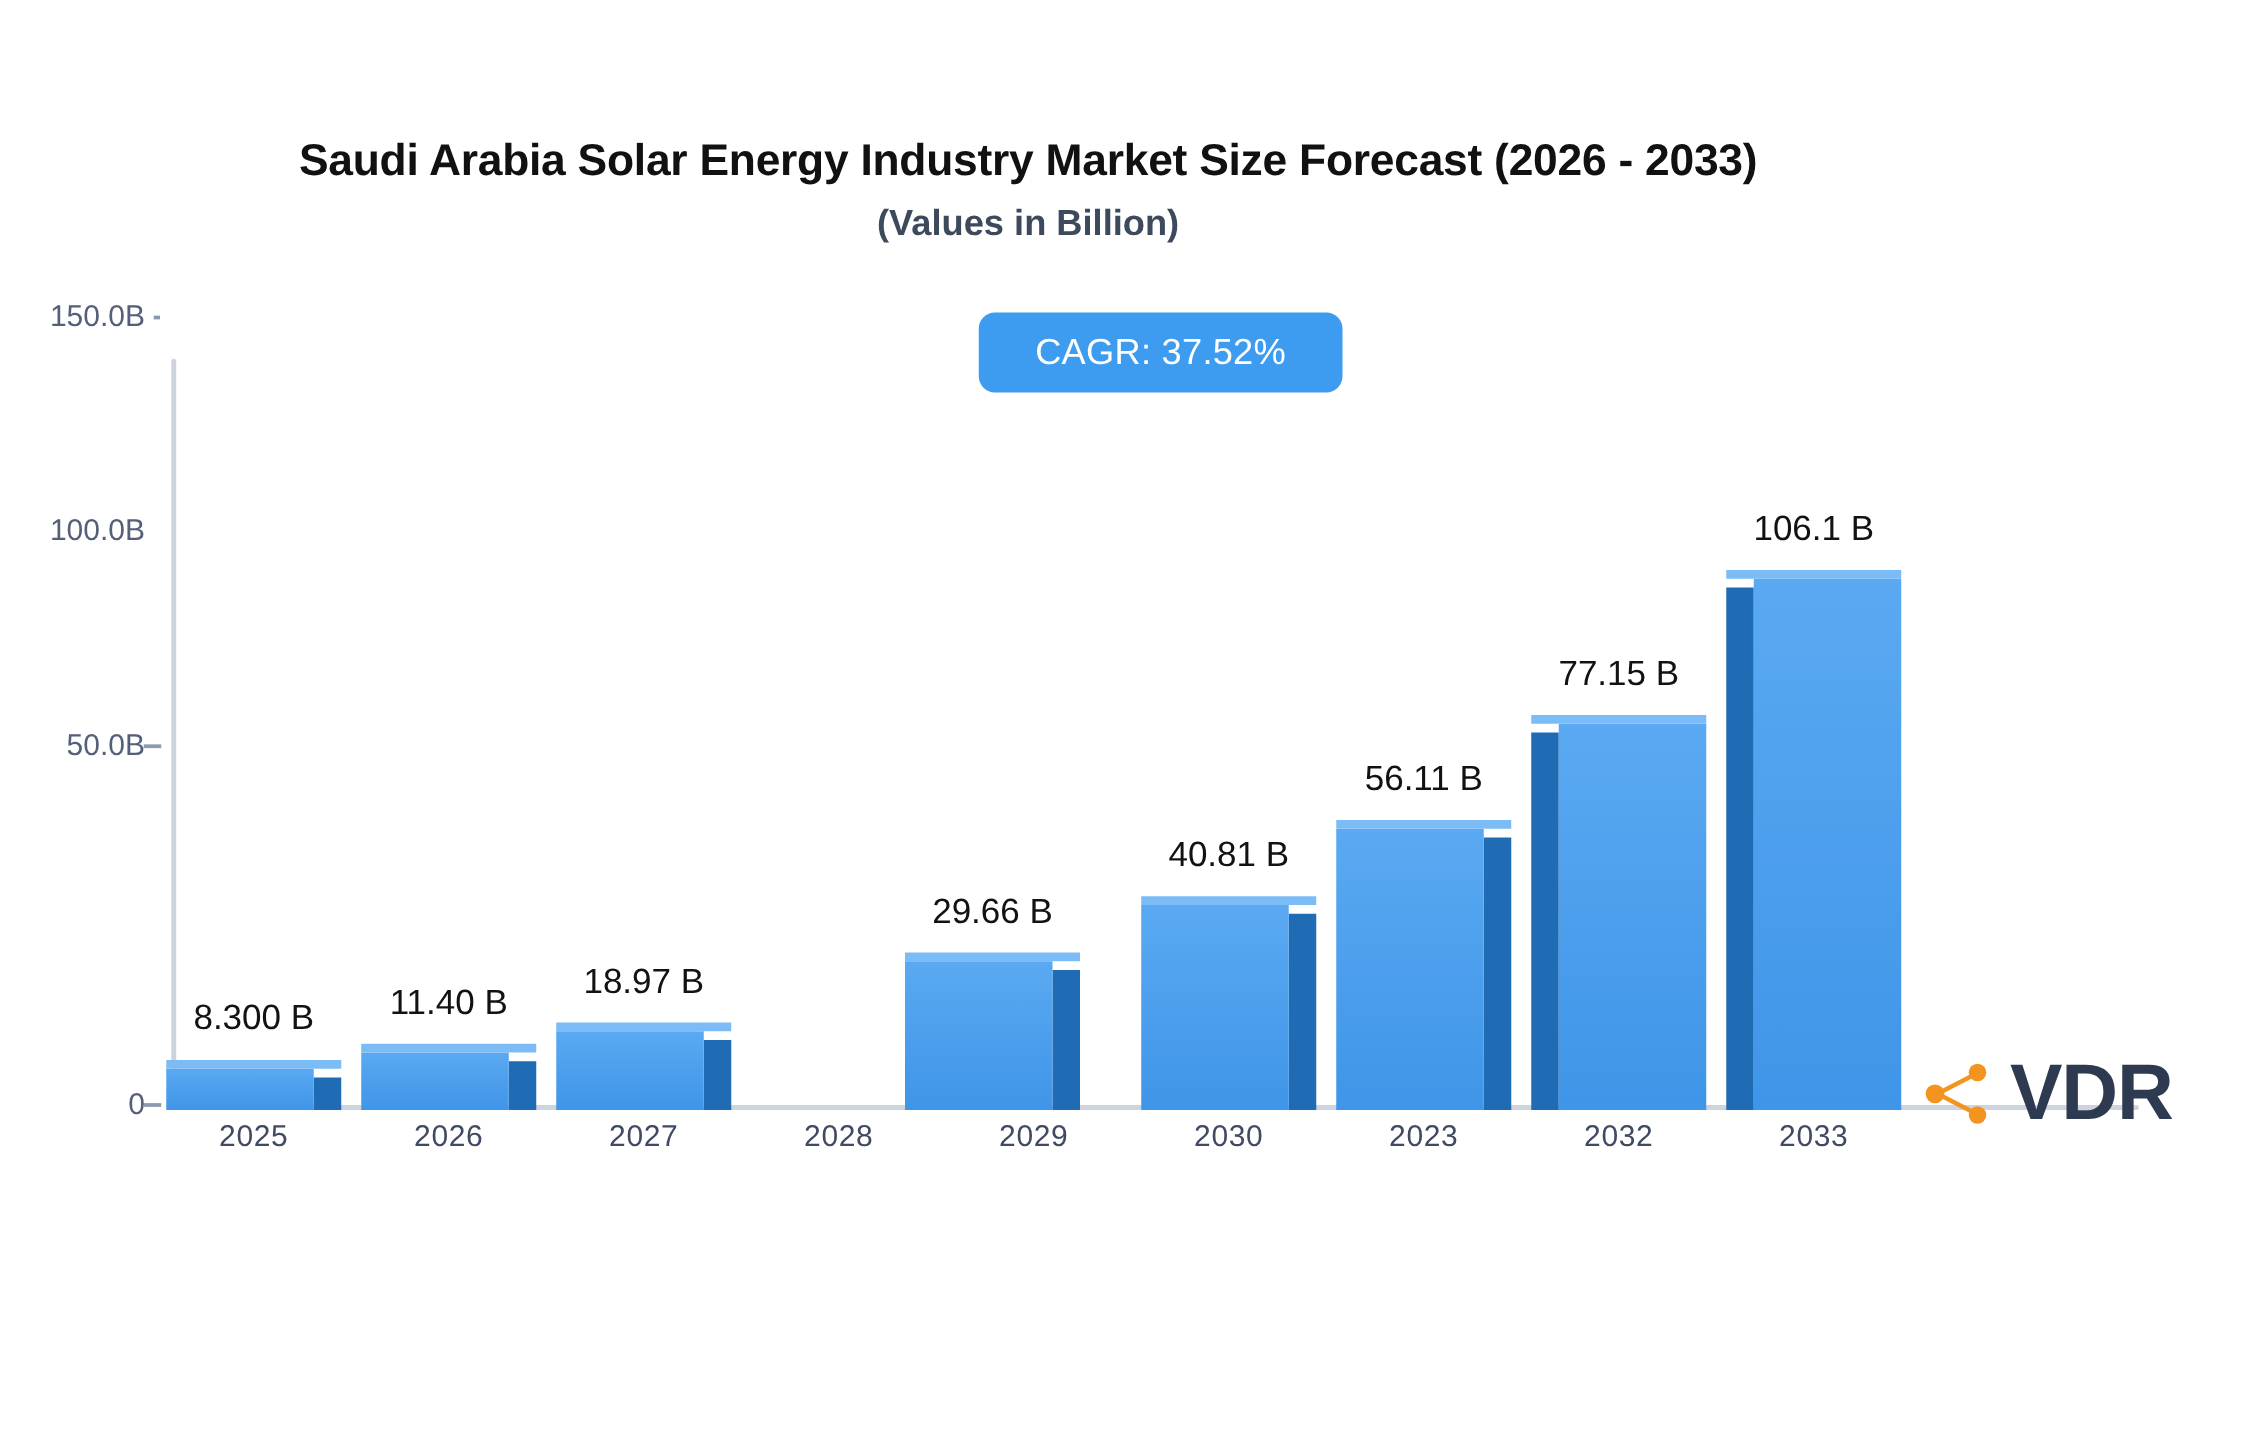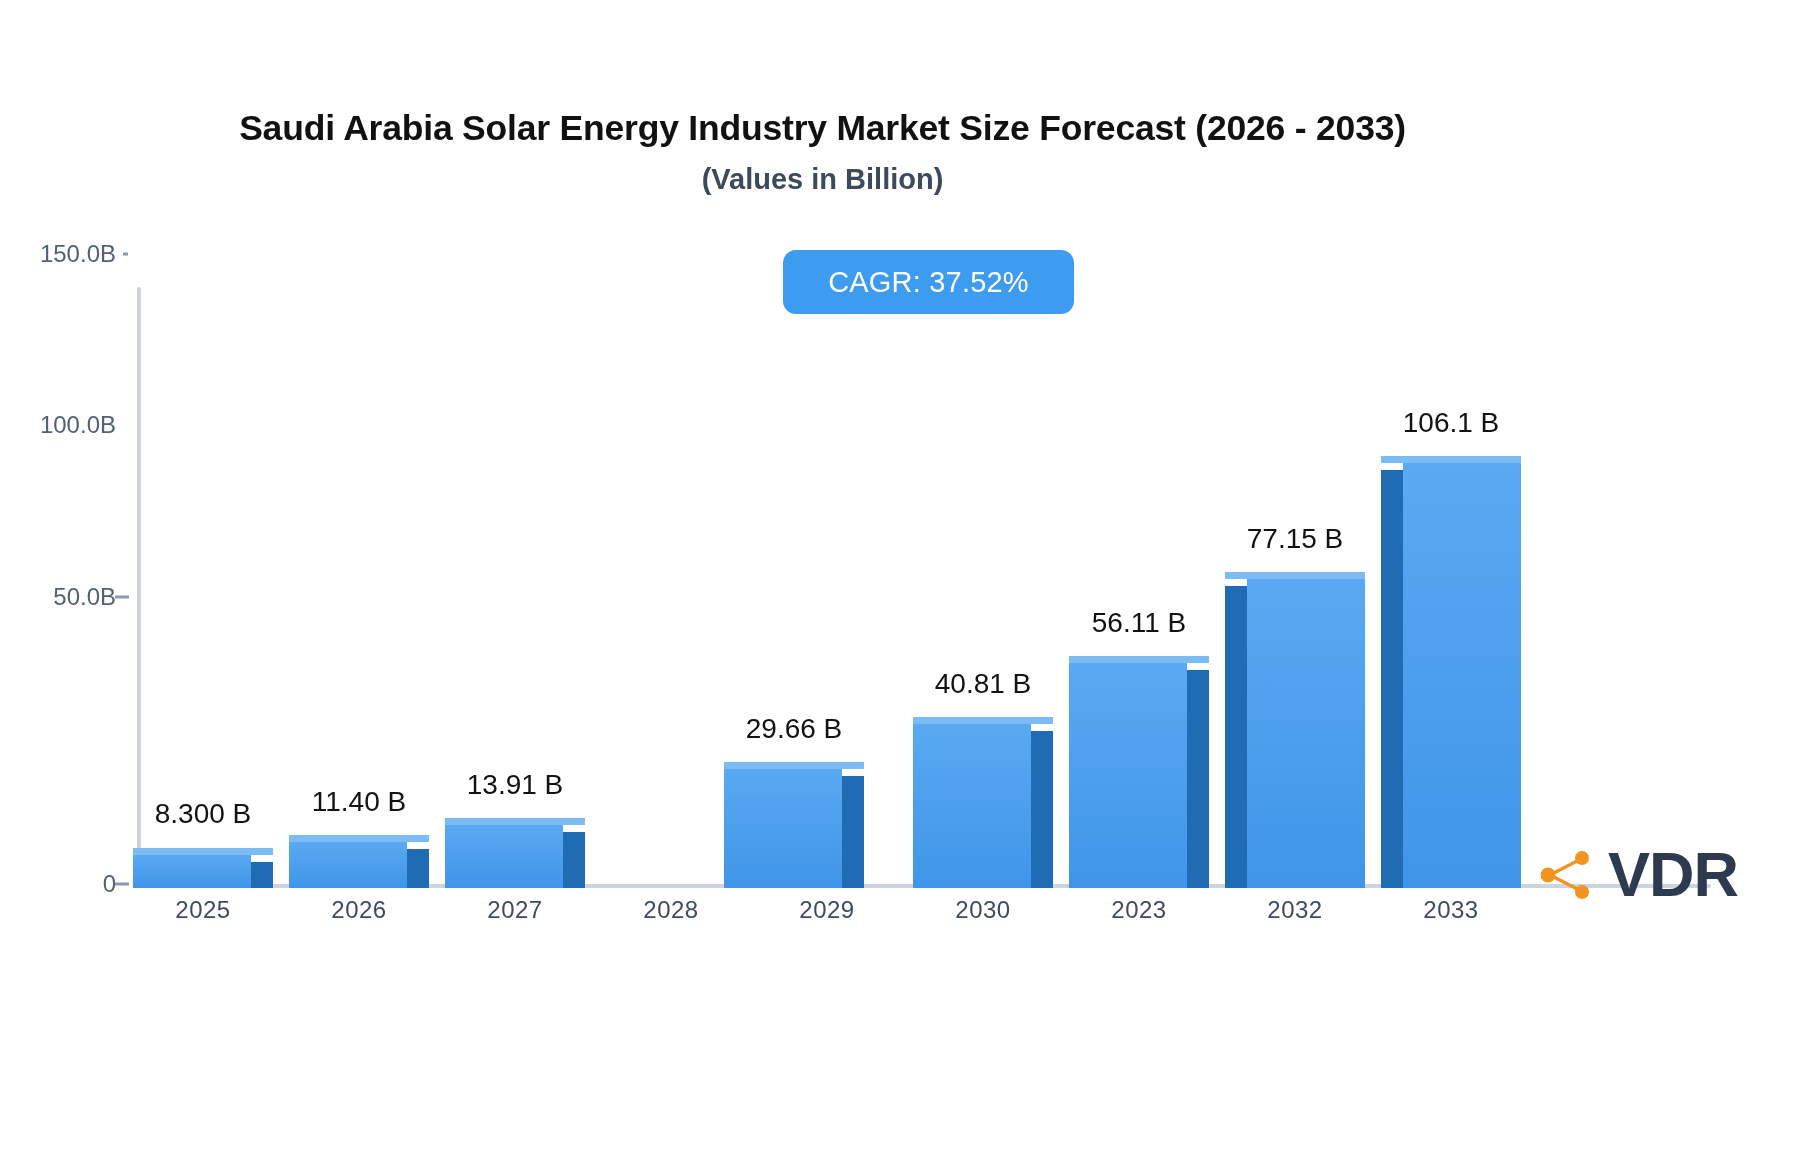--- a/index.html
+++ b/index.html
@@ -217,21 +217,21 @@
       <div class="bar-value" style="bottom:70px;">11.40 B</div>
       <div class="bar-3d" style="height:46px;">
         <div class="bar-side" style="height:39px;"></div>
         <div class="bar-face" style="height:46px;"></div>
         <div class="bar-top" style="top:-7px;"></div>
       </div>
     </div>
     <div class="x-label" style="left:289px;">2026</div>
 
     <div class="bar-group" style="left:445px;">
-      <div class="bar-value" style="bottom:87px;">13.91 B</div>
+      <div class="bar-value" style="bottom:87px;">18.97 B</div>
       <div class="bar-3d" style="height:63px;">
         <div class="bar-side" style="height:56px;"></div>
         <div class="bar-face" style="height:63px;"></div>
         <div class="bar-top" style="top:-7px;"></div>
       </div>
     </div>
     <div class="x-label" style="left:445px;">2027</div>
 
     <div class="x-label" style="left:601px;">2028</div>
 

